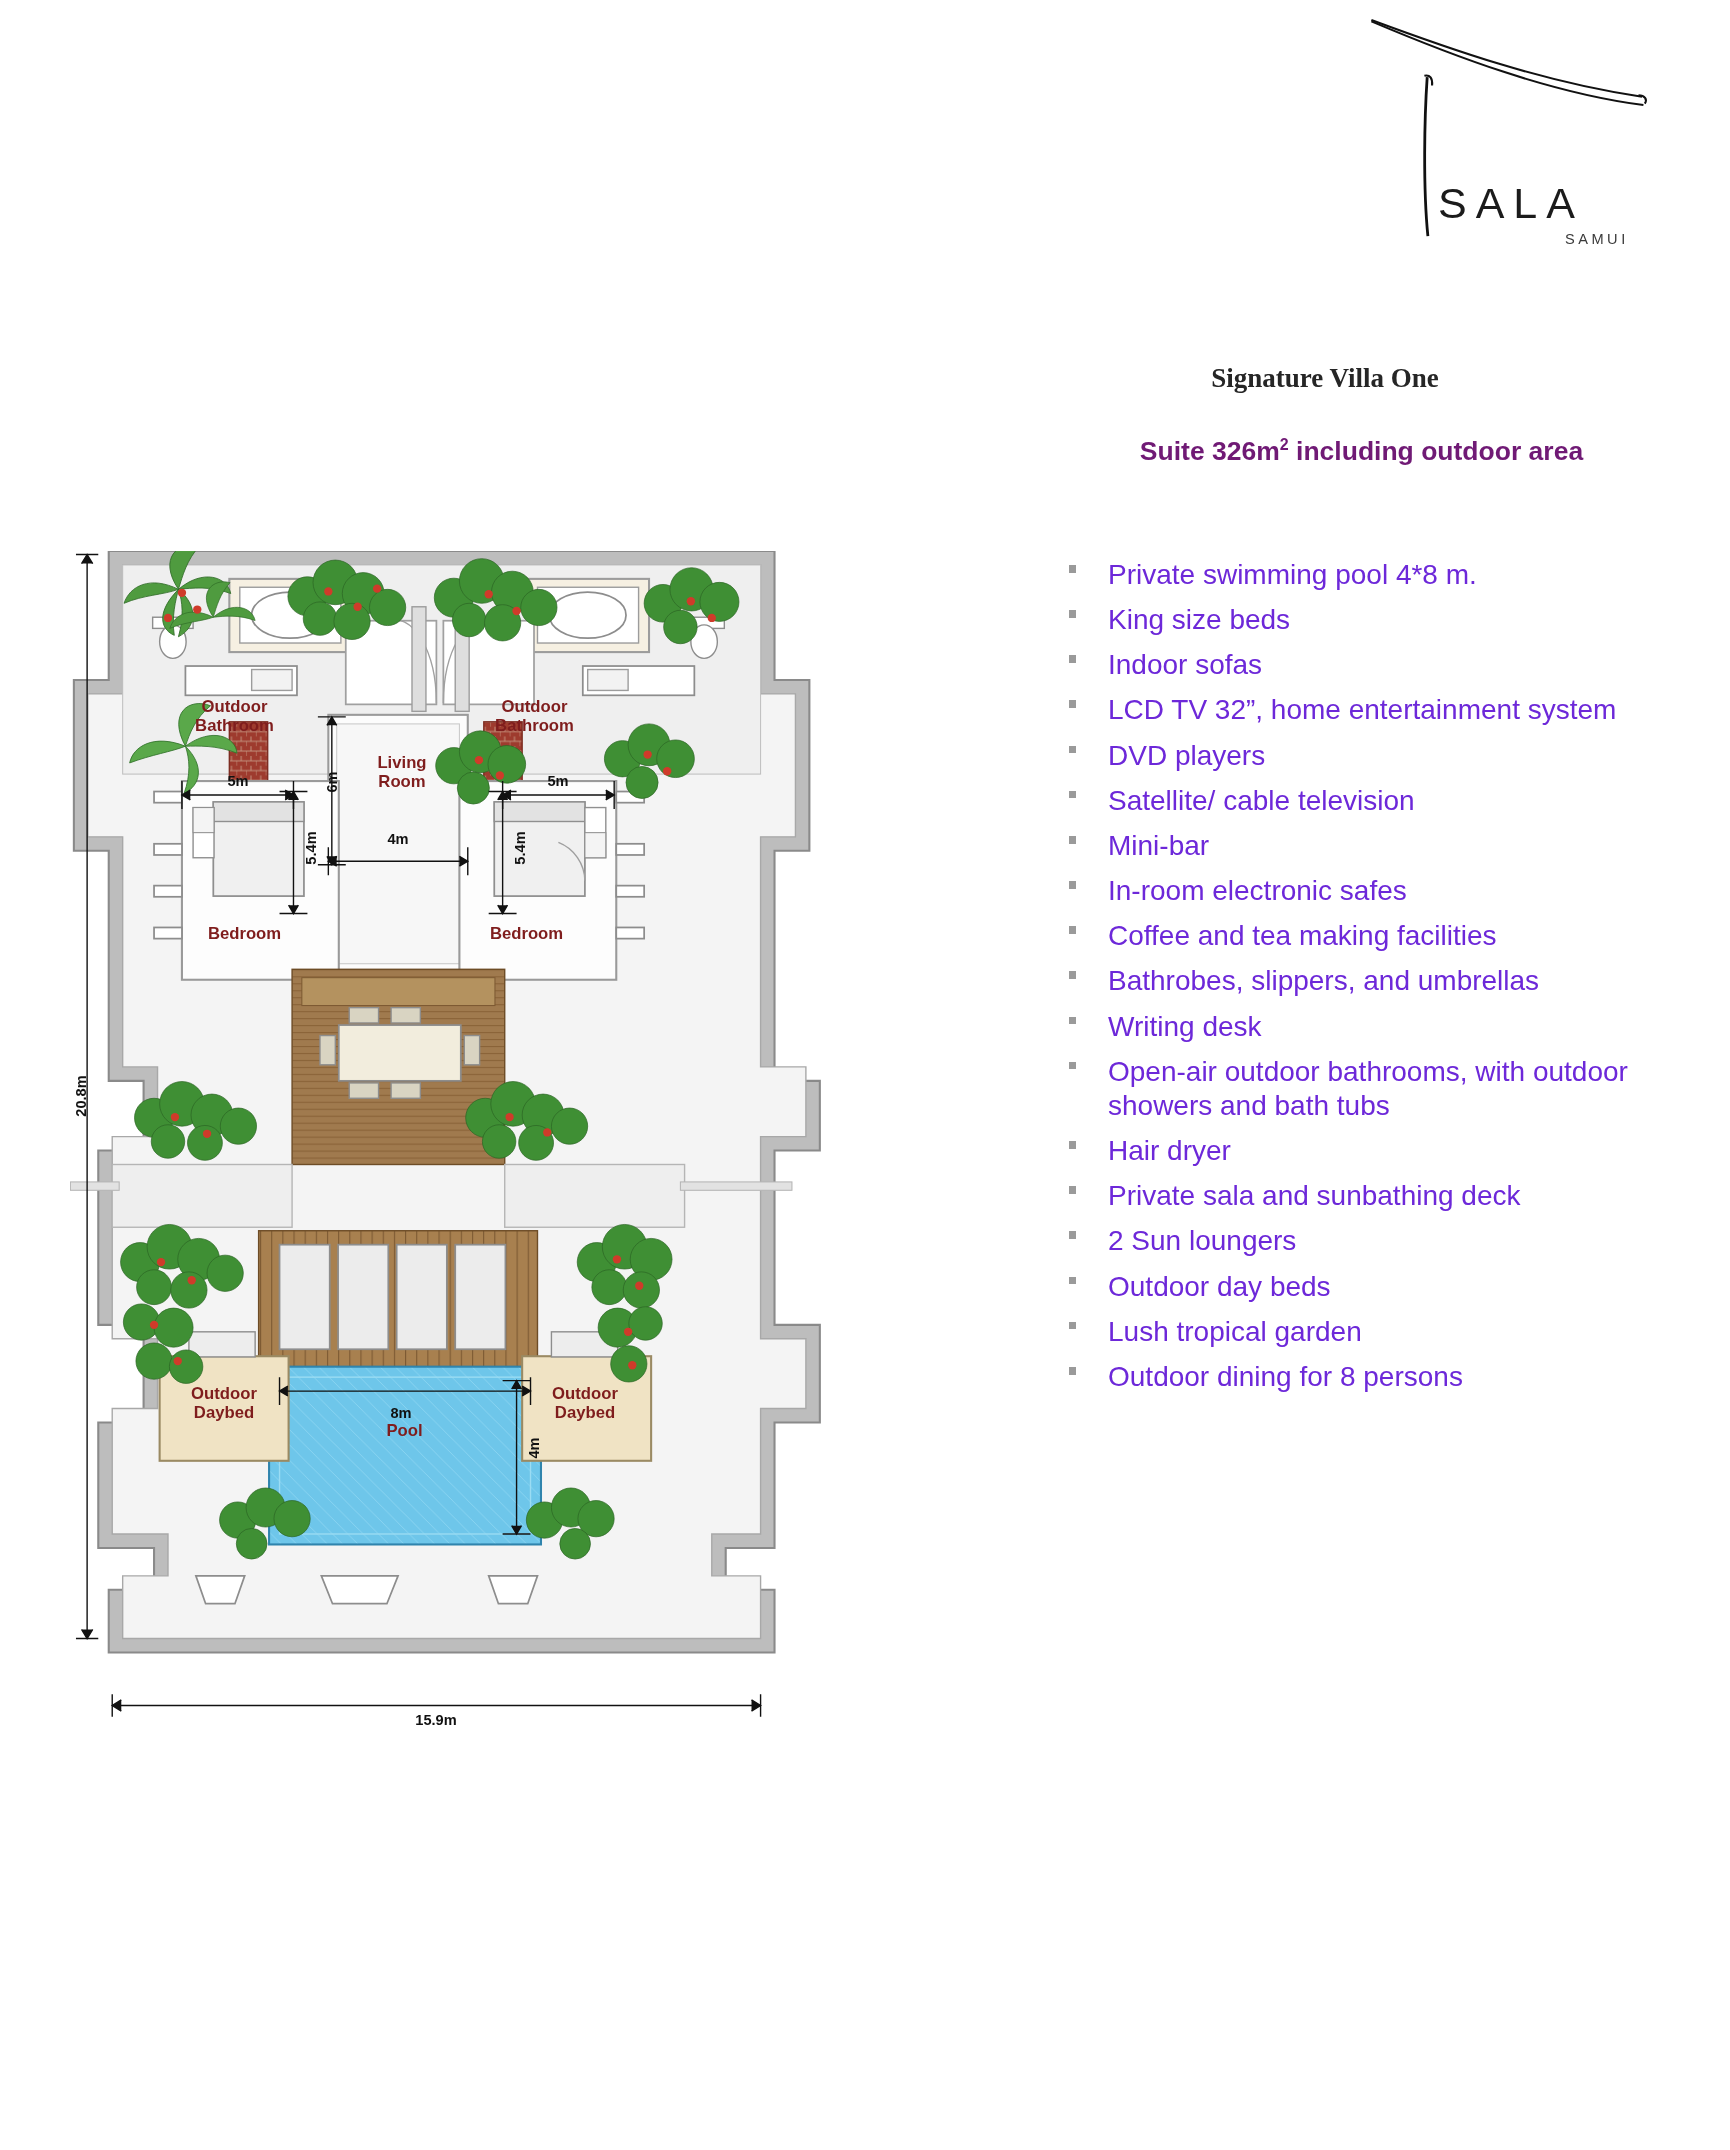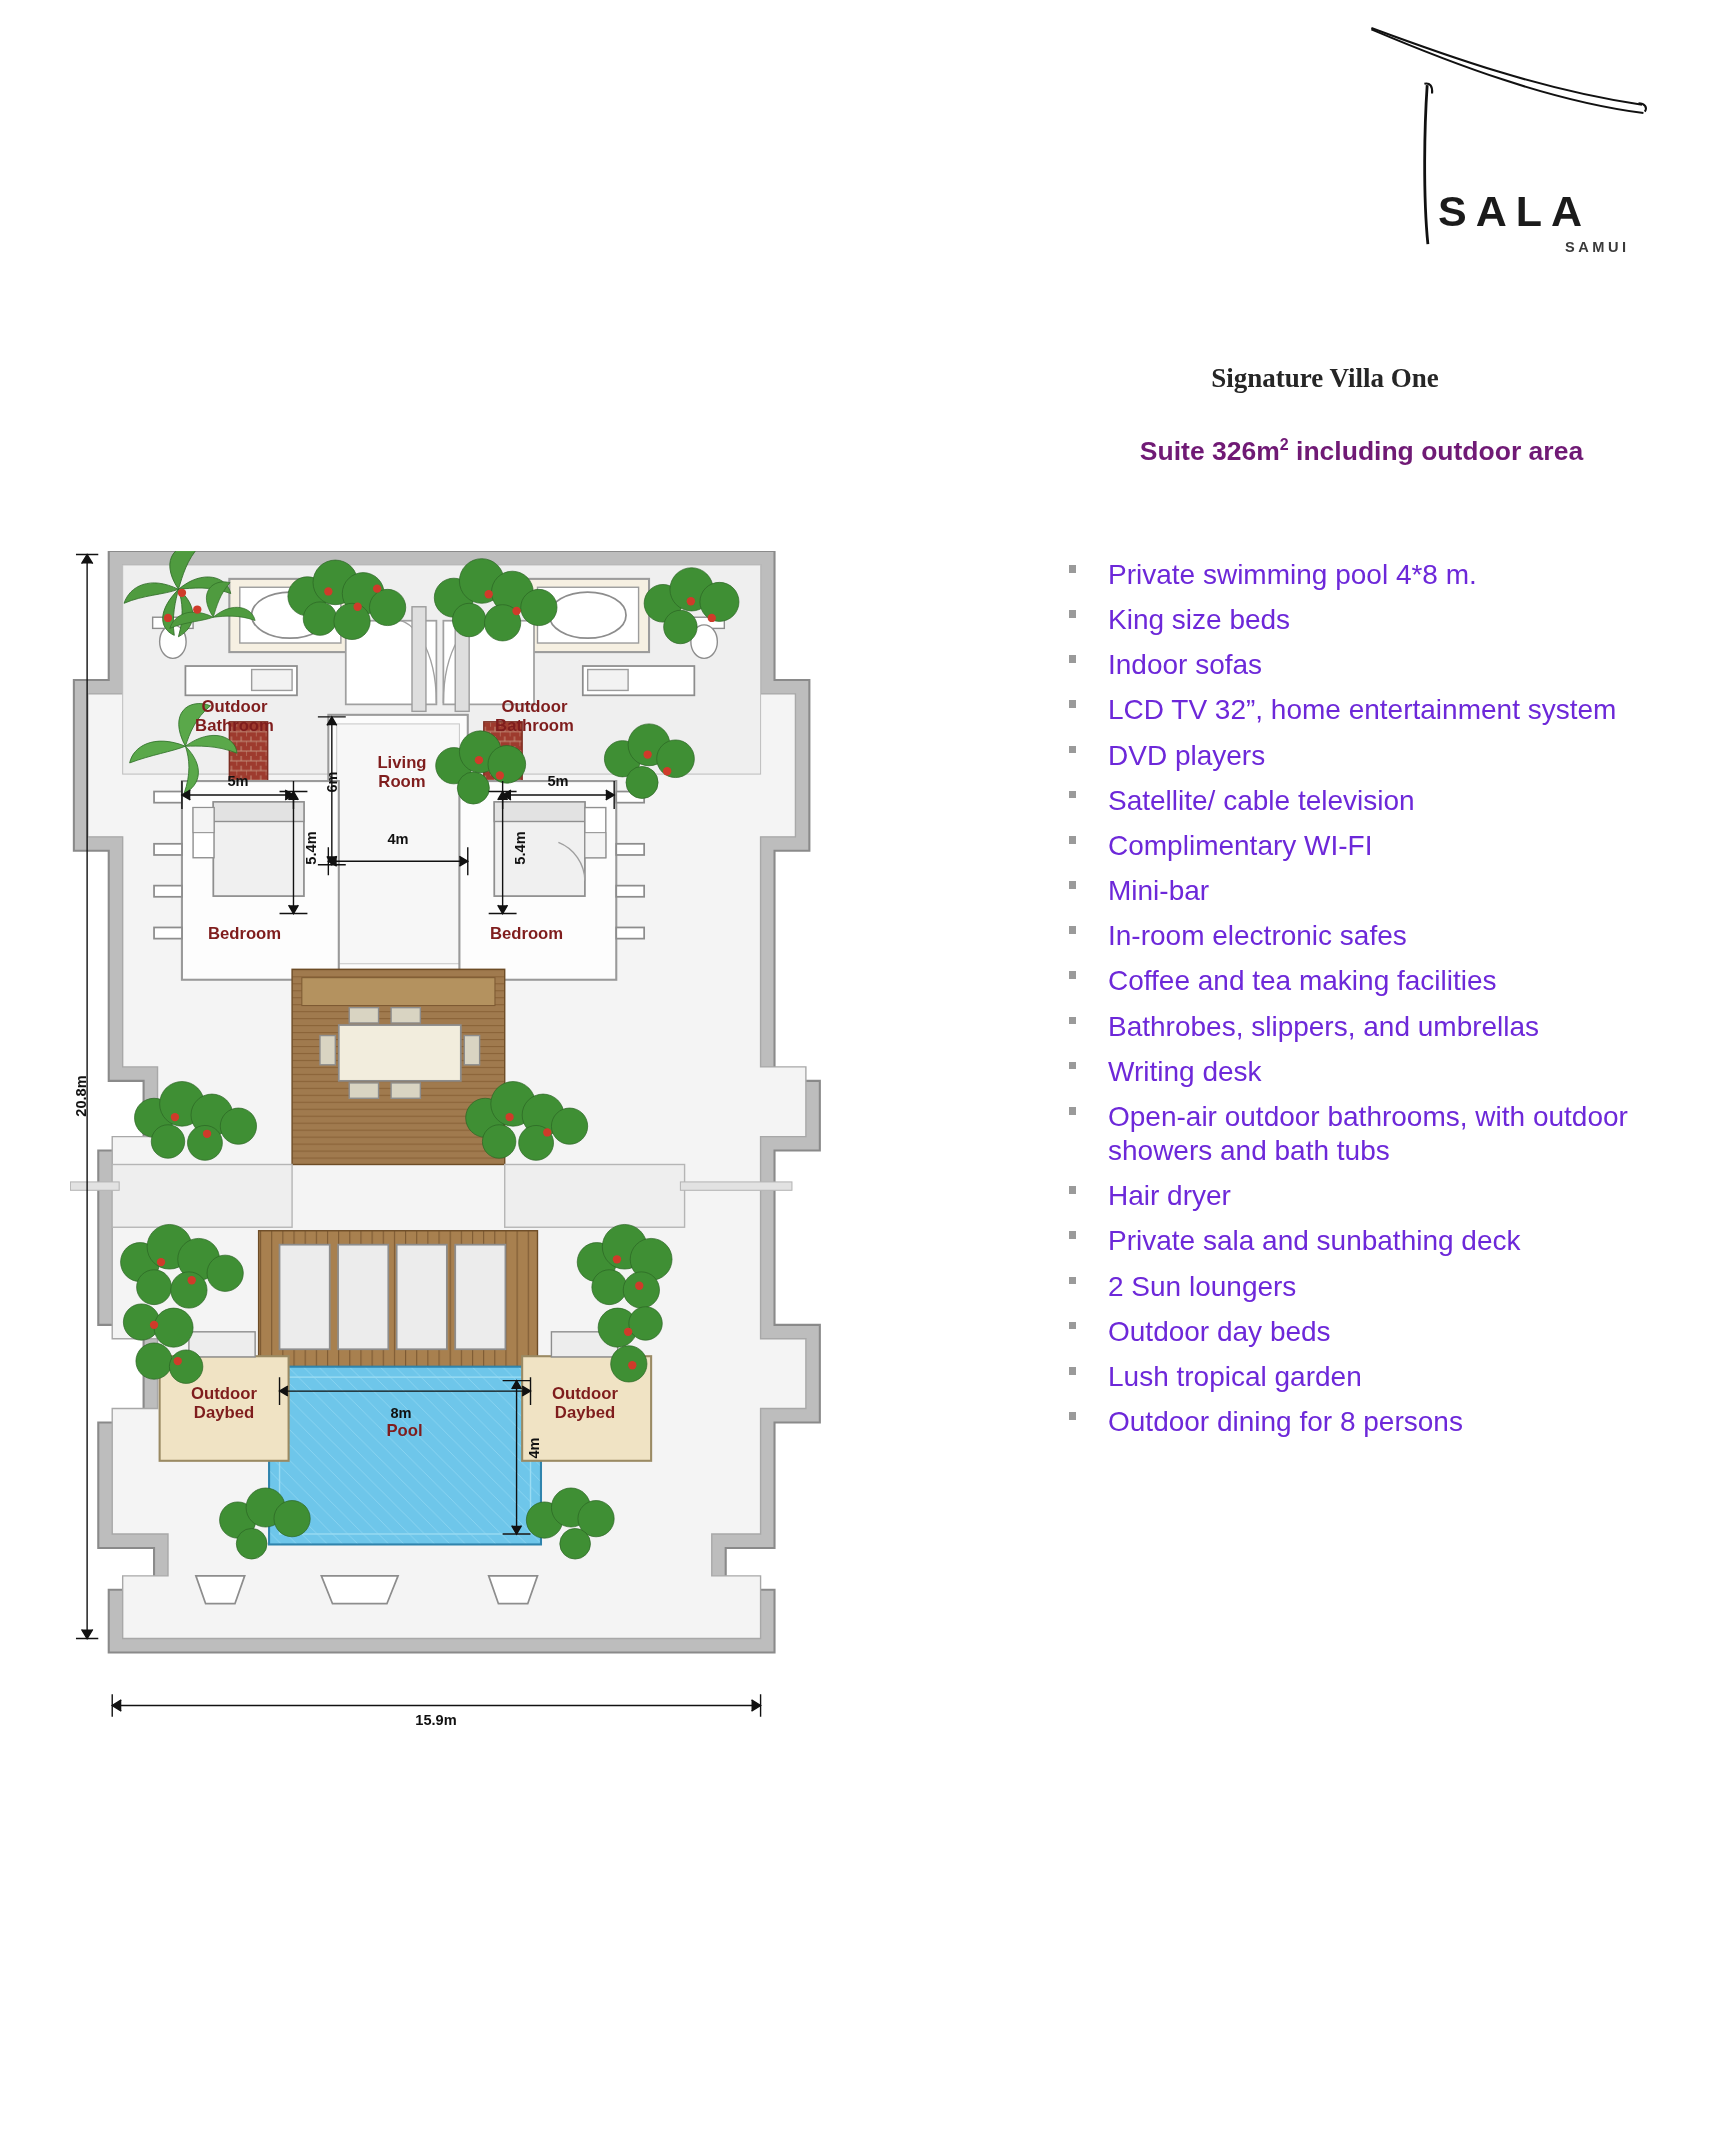--- a/index.html
+++ b/index.html
@@ -12,24 +12,23 @@
     height: 2151px;
     position: relative;
     font-family: "Liberation Sans", sans-serif;
     overflow: hidden;
   }
 
   
   #logo {
     position: absolute;
     left: 1363px;
-    top: 14px;
+    top: 6px;
     width: 293px;
     height: 279px;
-    font-weight: bold;
   }
   #logo svg { display:block; }
   .logo-word {
     position: absolute;
     left: 75px;
     top: 173px;
     font-size: 43px;
     letter-spacing: 9px;
     color: #1b1b1b;
     font-family: "Liberation Sans", sans-serif;
@@ -141,21 +140,20 @@
   <span>Suite 326m</span><sup>2</sup><span> including outdoor area</span>
 </div>
 
 <div id="features">
     <div class="feature"><span class="bullet"></span><span>Private swimming pool 4*8 m.</span></div>
     <div class="feature"><span class="bullet"></span><span>King size beds</span></div>
     <div class="feature"><span class="bullet"></span><span>Indoor sofas</span></div>
     <div class="feature"><span class="bullet"></span><span>LCD TV 32”, home entertainment system</span></div>
     <div class="feature"><span class="bullet"></span><span>DVD players</span></div>
     <div class="feature"><span class="bullet"></span><span>Satellite/ cable television</span></div>
-    <div class="feature"><span class="bullet"></span><span>Complimentary WI-FI</span></div>
     <div class="feature"><span class="bullet"></span><span>Mini-bar</span></div>
     <div class="feature"><span class="bullet"></span><span>In-room electronic safes</span></div>
     <div class="feature"><span class="bullet"></span><span>Coffee and tea making facilities</span></div>
     <div class="feature"><span class="bullet"></span><span>Bathrobes, slippers, and umbrellas</span></div>
     <div class="feature"><span class="bullet"></span><span>Writing desk</span></div>
     <div class="feature"><span class="bullet"></span><span>Open-air outdoor bathrooms, with outdoor showers and bath tubs</span></div>
     <div class="feature"><span class="bullet"></span><span>Hair dryer</span></div>
     <div class="feature"><span class="bullet"></span><span>Private sala and sunbathing deck</span></div>
     <div class="feature"><span class="bullet"></span><span>2 Sun loungers</span></div>
     <div class="feature"><span class="bullet"></span><span>Outdoor day beds</span></div>

